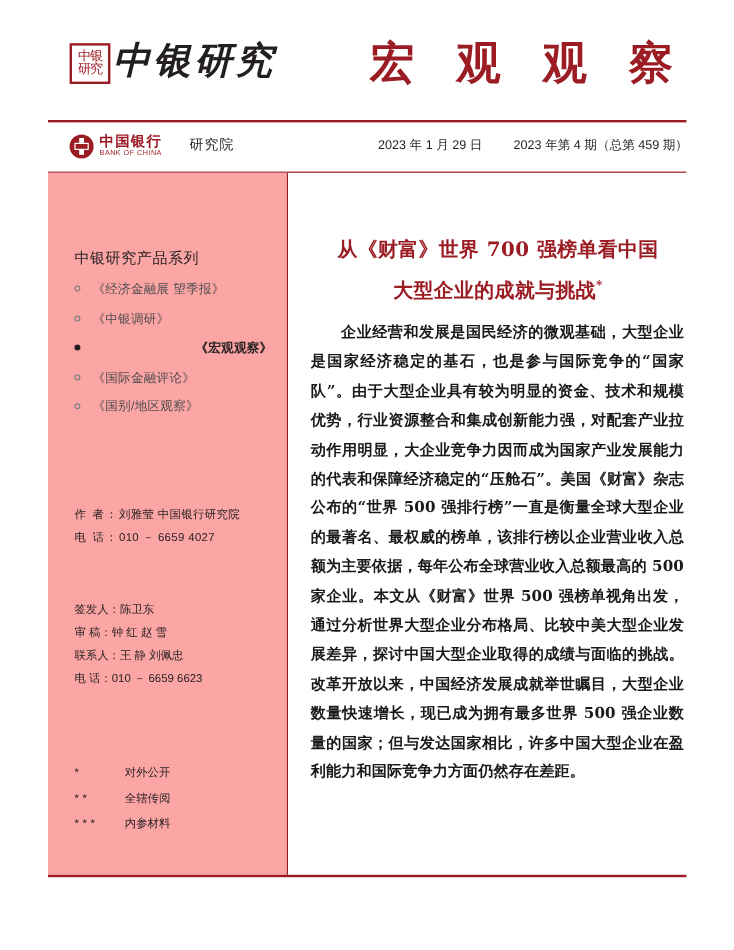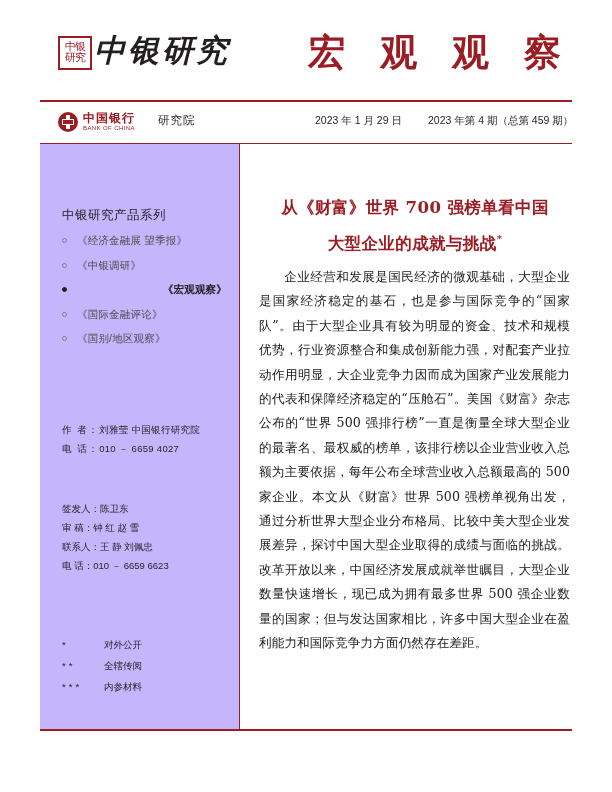--- a/index.html
+++ b/index.html
@@ -194,21 +194,21 @@
     top: 144px;
     width: 532px;
     height: 585px;
   }
   .sidebar {
     position: absolute;
     left: 0;
     top: 0;
     width: 199px;
     height: 585px;
-    background: #c4b5fd;
+    background: #fca5a5;
     box-sizing: border-box;
   }
   .divider-v {
     position: absolute;
     left: 199px;
     top: 0;
     width: 1px;
     height: 585px;
     background: #9b1c23;
   }
@@ -335,20 +335,21 @@
     top: 121px;
     width: 311px;
     font-family: "DejaVu Serif", serif;
     font-size: 12.6px;
     line-height: 24.4px;
     color: #1a1a1a;
     text-align: justify;
     text-justify: inter-ideograph;
     text-indent: 2em;
     letter-spacing: 0.1px;
+    font-weight: bold;
   }
 </style>
 </head>
 <body>
 
 <div class="page">
 
   <div class="header">
     <div class="brand-logo">
       <div class="seal">

